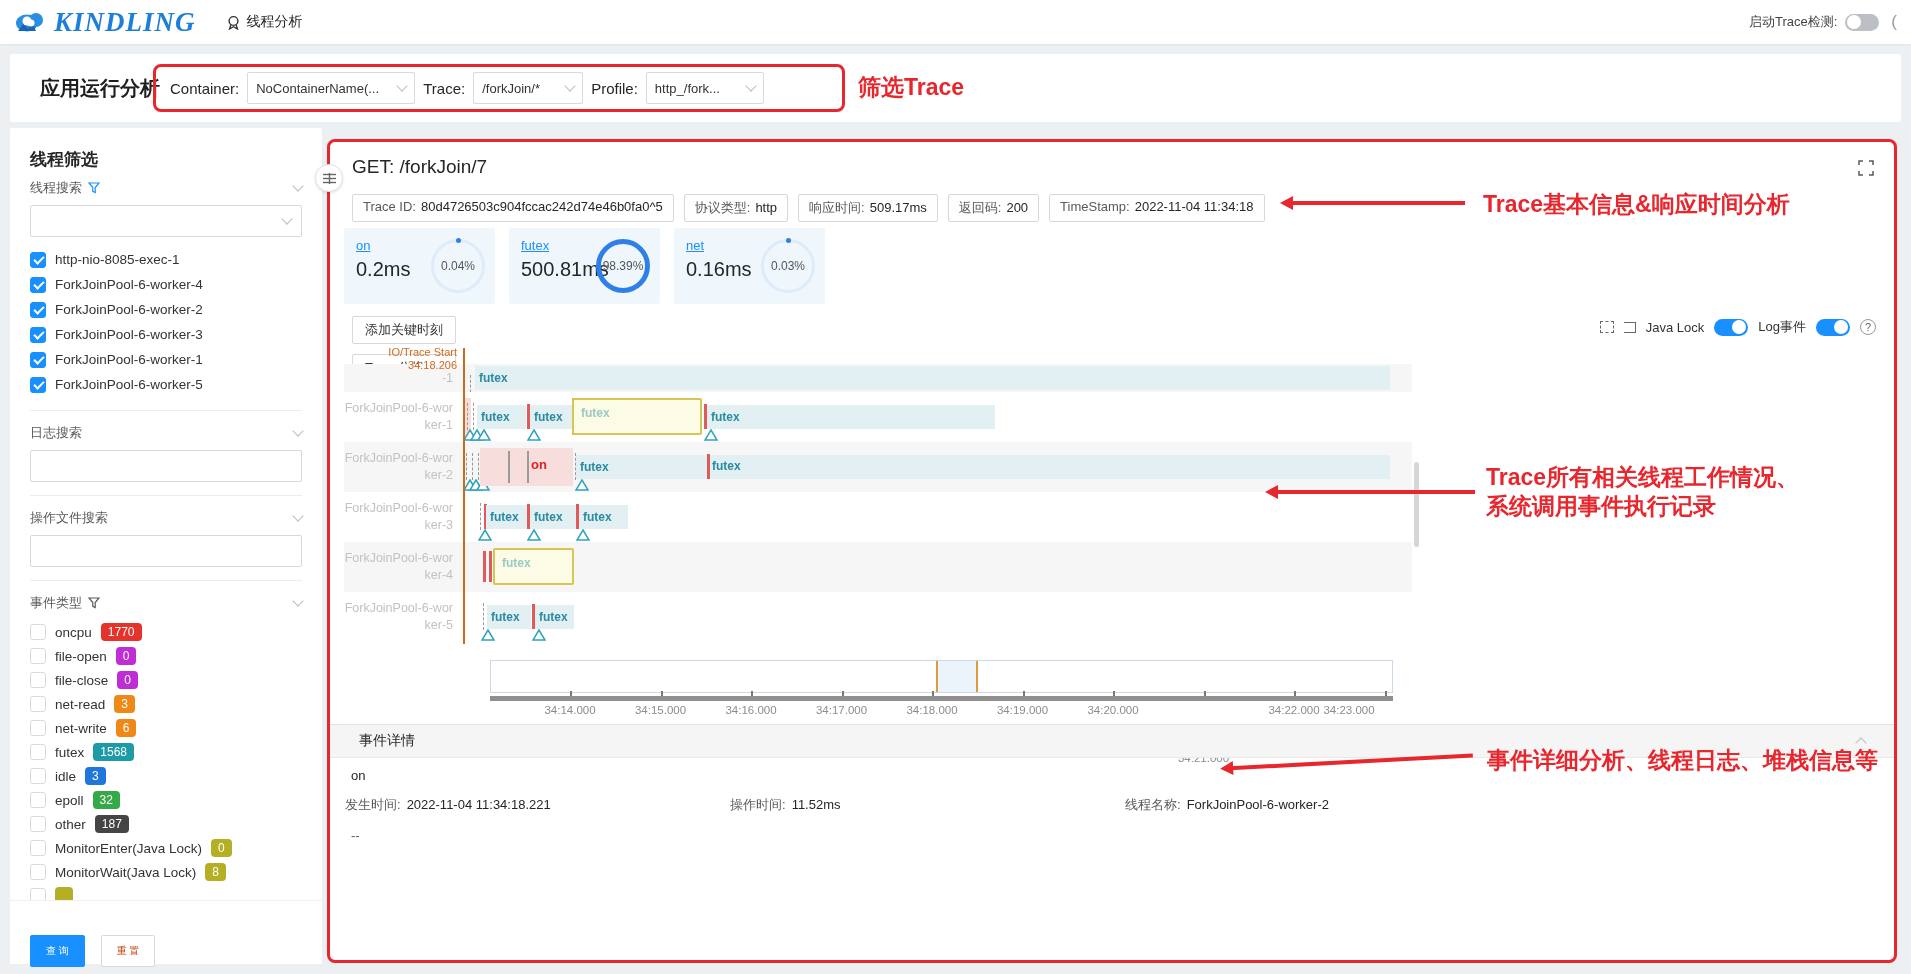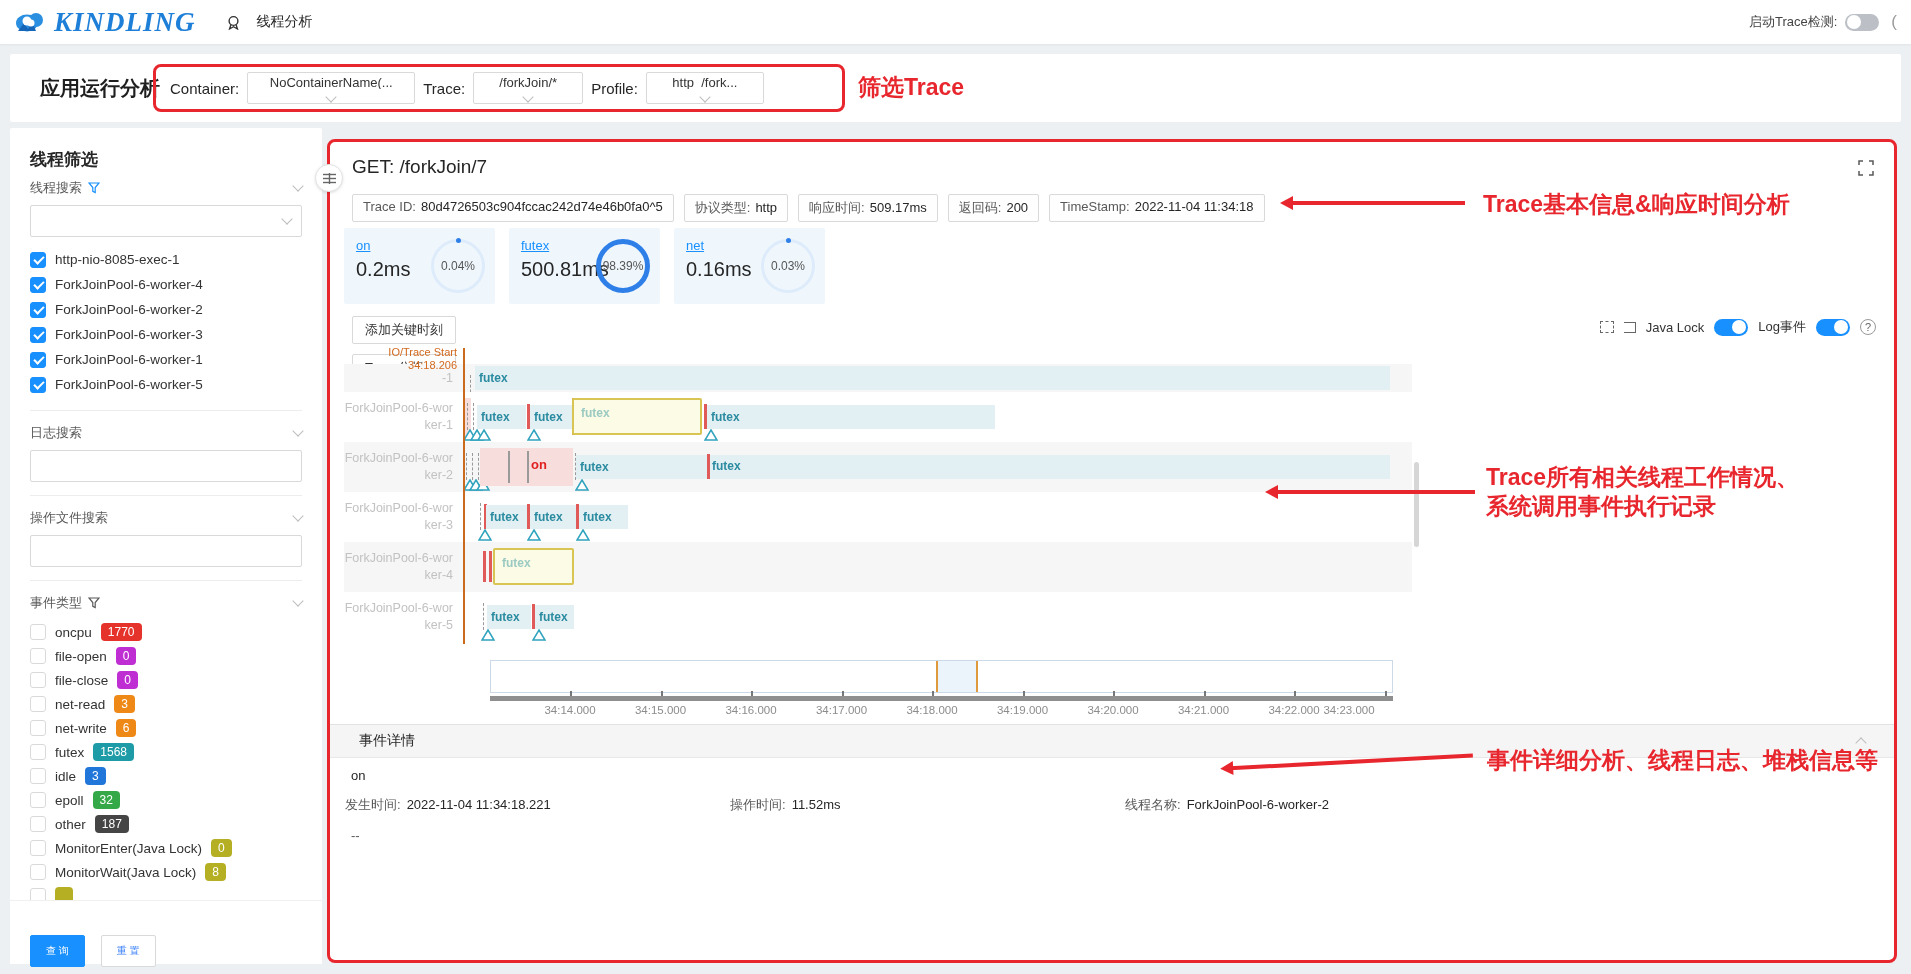--- a/index.html
+++ b/index.html
@@ -6,39 +6,39 @@
   html,body { width:1911px; height:974px; }
   body { position:relative; overflow:hidden; background:#edf0f3;
          font-family:"Liberation Sans", sans-serif; color:#333; font-size:13px; }
 
   
   #app-header { position:absolute; left:0; top:0; width:100%; height:44px; background:#fff;
                 display:flex; align-items:center; padding:0 14px; box-shadow:0 1px 2px rgba(0,0,0,.05); z-index:5; }
   .logo-wrap { display:flex; align-items:center; gap:6px; }
   .logo-text { font-family:"Liberation Serif", serif; font-style:italic; font-weight:bold;
                font-size:27px; color:#1e7fd8; letter-spacing:1px; }
-  .nav-item { display:flex; align-items:center; gap:16px; margin-left:30px; font-size:14px; color:#262626; cursor:pointer; }
+  .nav-item { display:flex; align-items:center; gap:6px; margin-left:30px; font-size:14px; color:#262626; cursor:pointer; }
   .header-right { margin-left:auto; display:flex; align-items:center; gap:8px; font-size:13px; color:#444; }
   .moon { color:#9a9a9a; font-size:17px; margin-left:4px; }
 
   .switch { width:34px; height:17px; border-radius:9px; position:relative; display:inline-block; }
   .switch.off { background:#bcc0c6; }
   .switch.on  { background:#1890ff; }
   .switch::after { content:""; position:absolute; top:1.5px; width:14px; height:14px; border-radius:50%; background:#fff; }
   .switch.off::after { left:2px; }
   .switch.on::after  { right:2px; }
 
   
   #filter-card { position:absolute; left:10px; top:54px; width:1891px; height:68px; background:#fff; border-radius:2px; }
   #filter-title { position:absolute; left:30px; top:21px; font-size:20px; font-weight:bold; color:#1f1f1f; }
   #filter-redbox { position:absolute; left:143px; top:10px; width:692px; height:48px;
                    border:3px solid #e8262d; border-radius:8px; display:flex; align-items:center; padding:0 14px; gap:8px; }
   .f-label { color:#262626; font-size:15px; white-space:nowrap; }
   .select { height:32px; border:1px solid #d9d9d9; border-radius:2px; background:#fff; display:flex;
-            align-items:center; padding:2px 8px; gap:8px; color:#333; cursor:pointer;flex-direction:column; }
+            align-items:center; padding:2px 8px; gap:8px; color:#333; cursor:pointer; }
   .select .val { white-space:nowrap; overflow:hidden; }
   .chev { width:8px; height:8px; border-right:1.5px solid #bdbdbd; border-bottom:1.5px solid #bdbdbd;
           display:inline-block; transform:rotate(45deg); margin-top:-4px; flex:none; }
   .chev.up { transform:rotate(-135deg); margin-top:4px; }
 
   
   .ann { position:absolute; color:#e8262d; font-weight:bold; font-size:23px; z-index:30; white-space:nowrap; }
   .r-arrow { position:absolute; height:4px; background:#e8262d; z-index:30; }
   .r-arrow::before { content:""; position:absolute; left:-12px; top:-5px; border:7px solid transparent;
                      border-right:13px solid #e8262d; }
@@ -59,21 +59,21 @@
   .cb.checked { background:#1890ff; border-color:#1890ff; }
   .cb.checked::after { content:""; position:absolute; left:5px; top:1.5px; width:4px; height:8px;
                        border-right:2px solid #fff; border-bottom:2px solid #fff; transform:rotate(45deg); }
   .cb-label { color:#333; font-size:13.5px; white-space:nowrap; }
   .badge { color:#fff; font-size:12px; height:18px; line-height:18px; padding:0 7px; border-radius:4px; }
   #sidebar-footer { position:absolute; left:0; right:0; bottom:0; height:64px; border-top:1px solid #f0f0f0;
                     display:flex; align-items:center; padding:0 20px; gap:16px; background:#fff; }
   .btn { height:32px; border-radius:2px; font-size:10px; display:inline-flex; align-items:center;
          justify-content:center; padding:0 15px; cursor:pointer;margin-top:36px; }
   .btn.primary { background:#1890ff; color:#fff; border:1px solid #1890ff; }
-  .btn.plain   { background:#fff; color:#3b82f6; border:1px solid #d9d9d9; }
+  .btn.plain   { background:#fff; color:#c2410c; border:1px solid #d9d9d9;font-family:Liberation Serif, serif; }
 
   
   #main-card { position:absolute; left:327px; top:139px; width:1570px; height:824px; background:#fff;
                border:3px solid #e8262d; border-radius:8px; }
   #collapse-handle { position:absolute; left:-15px; top:22px; width:28px; height:28px; border-radius:50%;
                      background:#fff; border:1px solid #e3e3e3; box-shadow:0 1px 3px rgba(0,0,0,.12);
                      display:flex; align-items:center; justify-content:center; z-index:6; }
   #request-title { position:absolute; left:22px; top:14px; font-size:19px; font-weight:500; color:#262626; }
   #expand-icon { position:absolute; right:20px; top:18px; color:#595959; }
   #chips { position:absolute; left:22px; top:52px; display:flex; gap:10px; }
@@ -562,21 +562,21 @@
       <span class="axis-lab" style="left: 261px;">34:16.000</span>
       <i class="axis-tick" style="left: 351.5px;"></i>
       <span class="axis-lab" style="left: 351.5px;">34:17.000</span>
       <i class="axis-tick" style="left: 442px;"></i>
       <span class="axis-lab" style="left: 442px;">34:18.000</span>
       <i class="axis-tick" style="left: 532.5px;"></i>
       <span class="axis-lab" style="left: 532.5px;">34:19.000</span>
       <i class="axis-tick" style="left: 623px;"></i>
       <span class="axis-lab" style="left: 623px;">34:20.000</span>
       <i class="axis-tick" style="left: 713.5px;"></i>
-      <span class="axis-lab" style="left: 713.5px;">34:21.000</span>
+      <span class="axis-lab" style="left: 713.5px; margin-top: 48px;">34:21.000</span>
       <i class="axis-tick" style="left: 804px;"></i>
       <span class="axis-lab" style="left: 804px;">34:22.000</span>
       <i class="axis-tick" style="left: 894.5px;"></i>
       <span class="axis-lab" style="left: 859px;">34:23.000</span>
     </div>
 
   <div id="detail-header">
     <span id="detail-title">事件详情</span>
     <i class="chev up"></i>
   </div>

